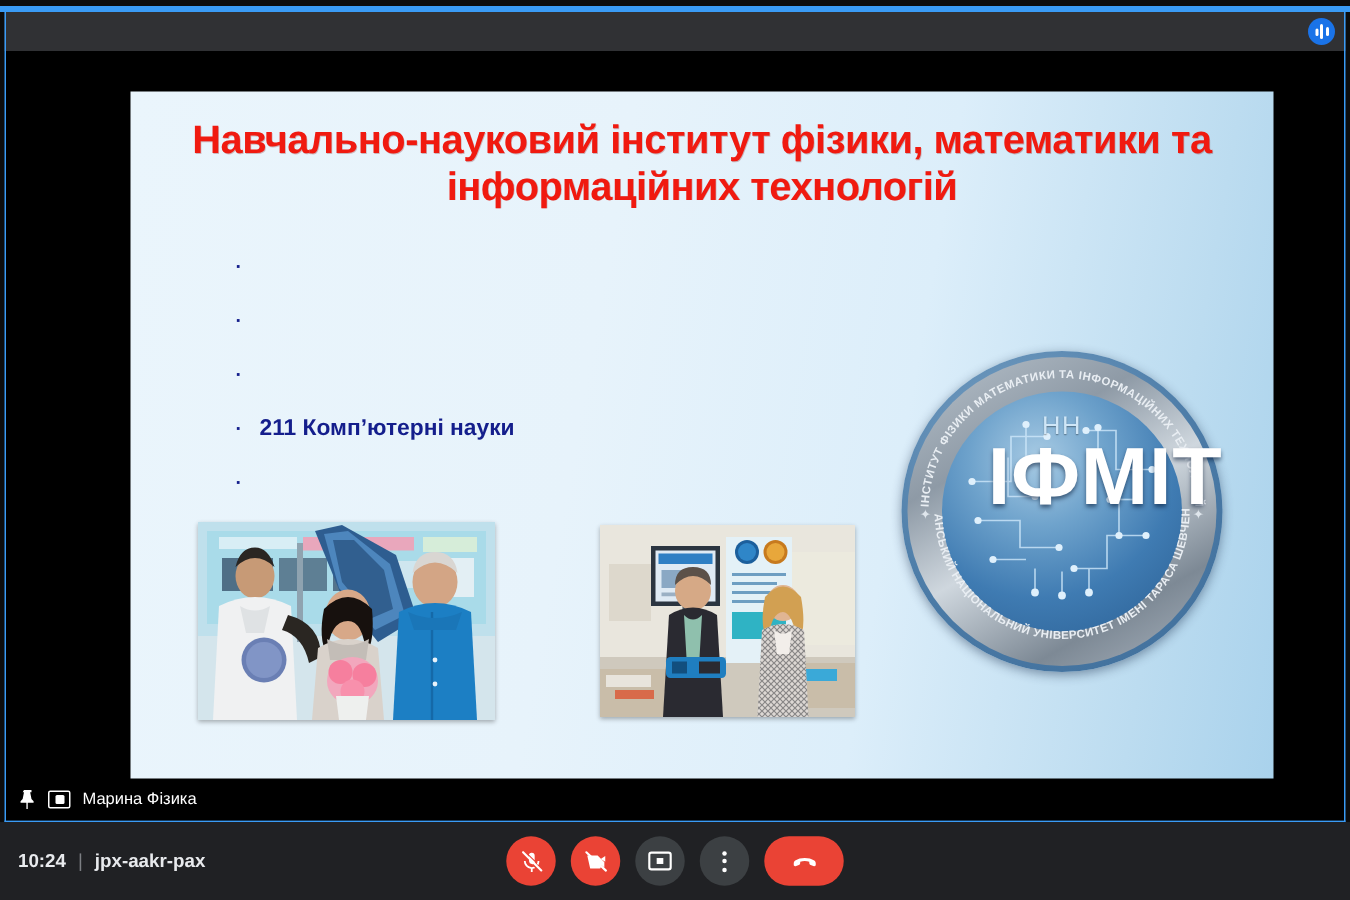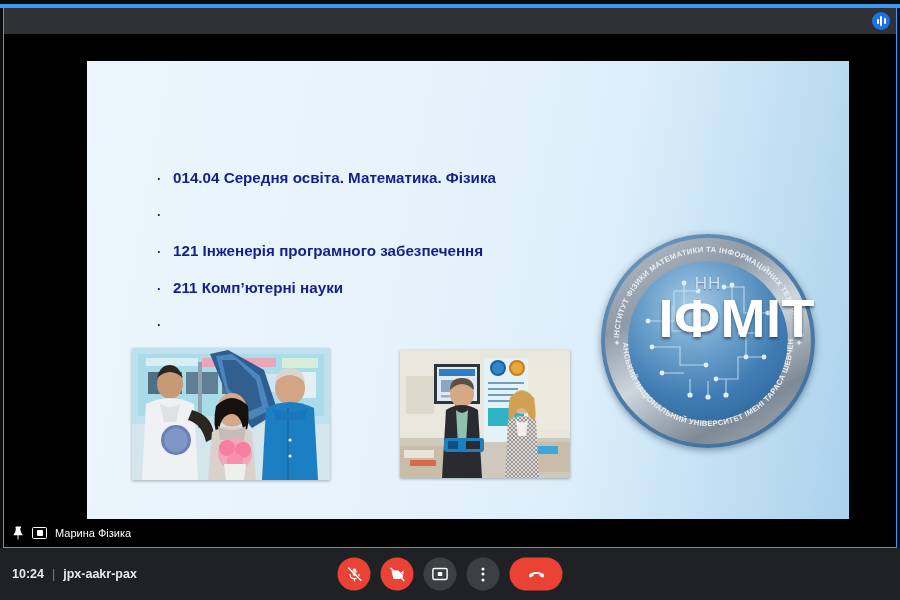--- a/index.html
+++ b/index.html
@@ -182,32 +182,31 @@
           <i></i>
         </span>
     </div>
   </div>
 
   <div class="stage">
     <div class="stage-inner">
 
       <div class="slide">
 
+        <div class="slide-title">Навчально-науковий інститут фізики, математики та інформаційних технологій</div>
 
         <div class="bullets">
           <div class="bullet-row">
             <span class="bullet-dot">·</span>
-            <span>014.04 Середня освіта. Математика. Фізика</span>
           </div>
           <div class="bullet-row">
             <span class="bullet-dot">·</span>
           </div>
           <div class="bullet-row">
             <span class="bullet-dot">·</span>
-            <span>121 Інженерія програмного забезпечення</span>
           </div>
           <div class="bullet-row">
             <span class="bullet-dot">·</span>
             <span>211 Комп’ютерні науки</span>
           </div>
           <div class="bullet-row">
             <span class="bullet-dot">·</span>
           </div>
         </div>
 

